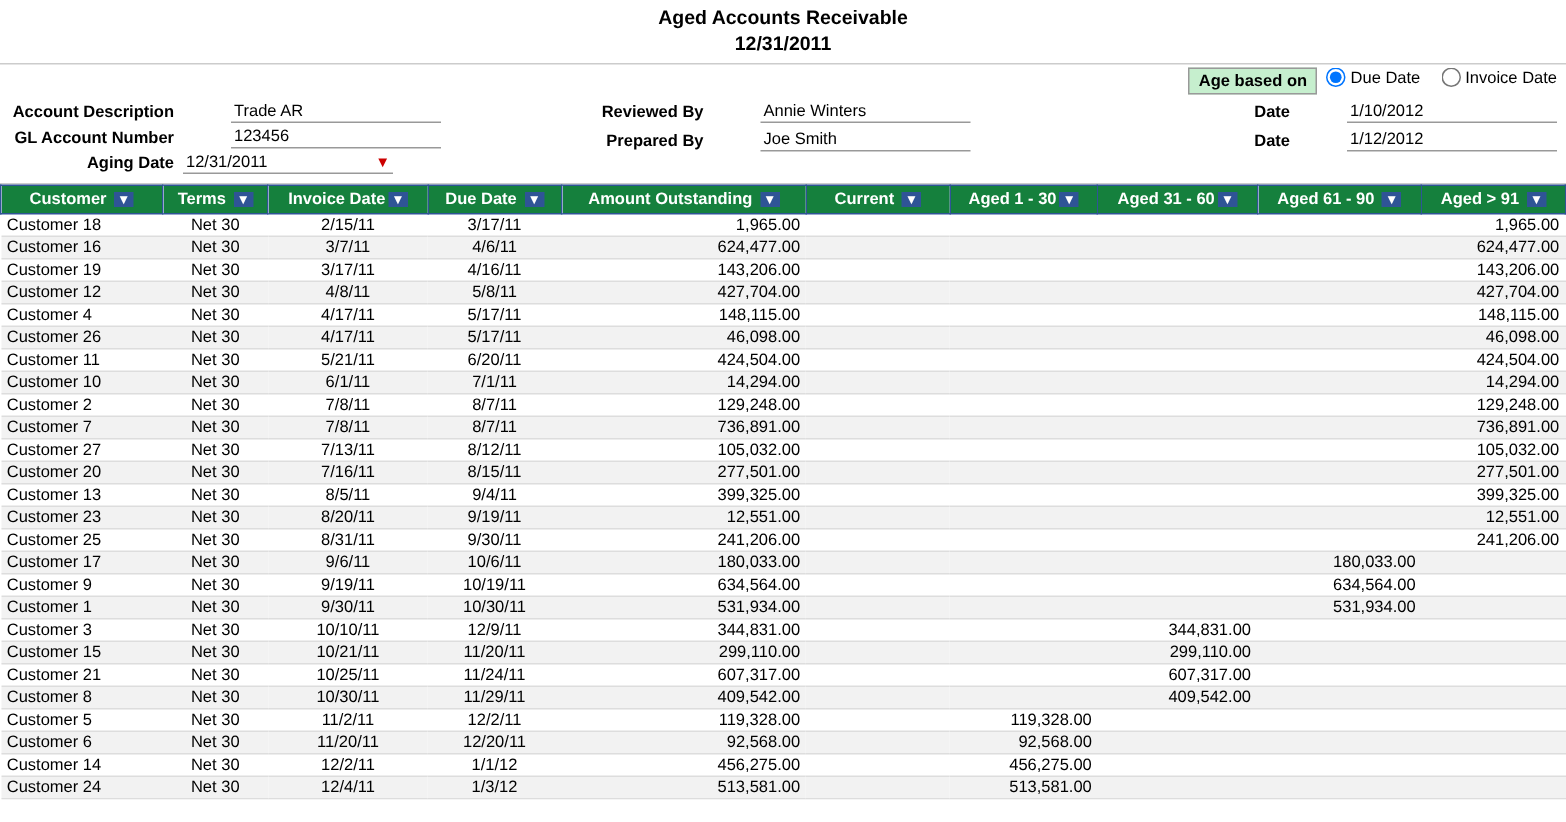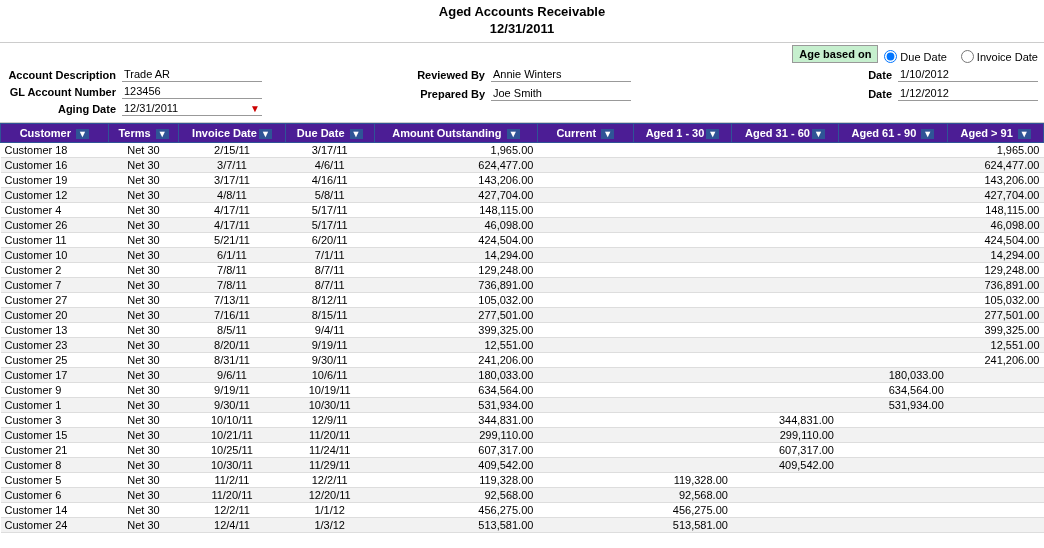--- a/index.html
+++ b/index.html
@@ -18,21 +18,21 @@
     }
     .report-subheader {
       text-align: center;
       font-size: 13px;
       font-weight: bold;
       margin-bottom: 6px;
     }
     .age-based-row {
       display: flex;
       justify-content: flex-end;
-      align-items: flex-end;
+      align-items: flex-start;
       padding: 2px 6px;
       gap: 6px;
       border-top: 1px solid #ccc;
     }
     .age-based-label {
       background: #c6efce;
       border: 1px solid #999;
       padding: 2px 6px;
       font-weight: bold;
       font-size: 11px;
@@ -69,20 +69,21 @@
       font-size: 11px;
       min-width: 110px;
       text-align: right;
     }
     .meta-value {
       border-bottom: 1px solid #999;
       min-width: 140px;
       font-size: 11px;
       padding: 1px 2px;
       position: relative;
+      margin-left: 32px;
     }
     .meta-value-arrow {
       border-bottom: 1px solid #999;
       min-width: 140px;
       font-size: 11px;
       padding: 1px 2px;
       position: relative;
       display: flex;
       align-items: center;
       justify-content: space-between;
@@ -121,21 +122,21 @@
       gap: 6px;
     }
 
     
     .data-table {
       width: 100%;
       border-collapse: collapse;
       font-size: 11px;
     }
     .data-table thead tr th {
-      background: #4c1d95;
+      background: #15803d;
       color: #fff;
       padding: 3px 4px;
       text-align: center;
       border: 1px solid #2f5496;
       font-weight: bold;
       white-space: nowrap;
       position: relative;
     }
     .data-table thead tr th .col-filter {
       display: inline-block;

